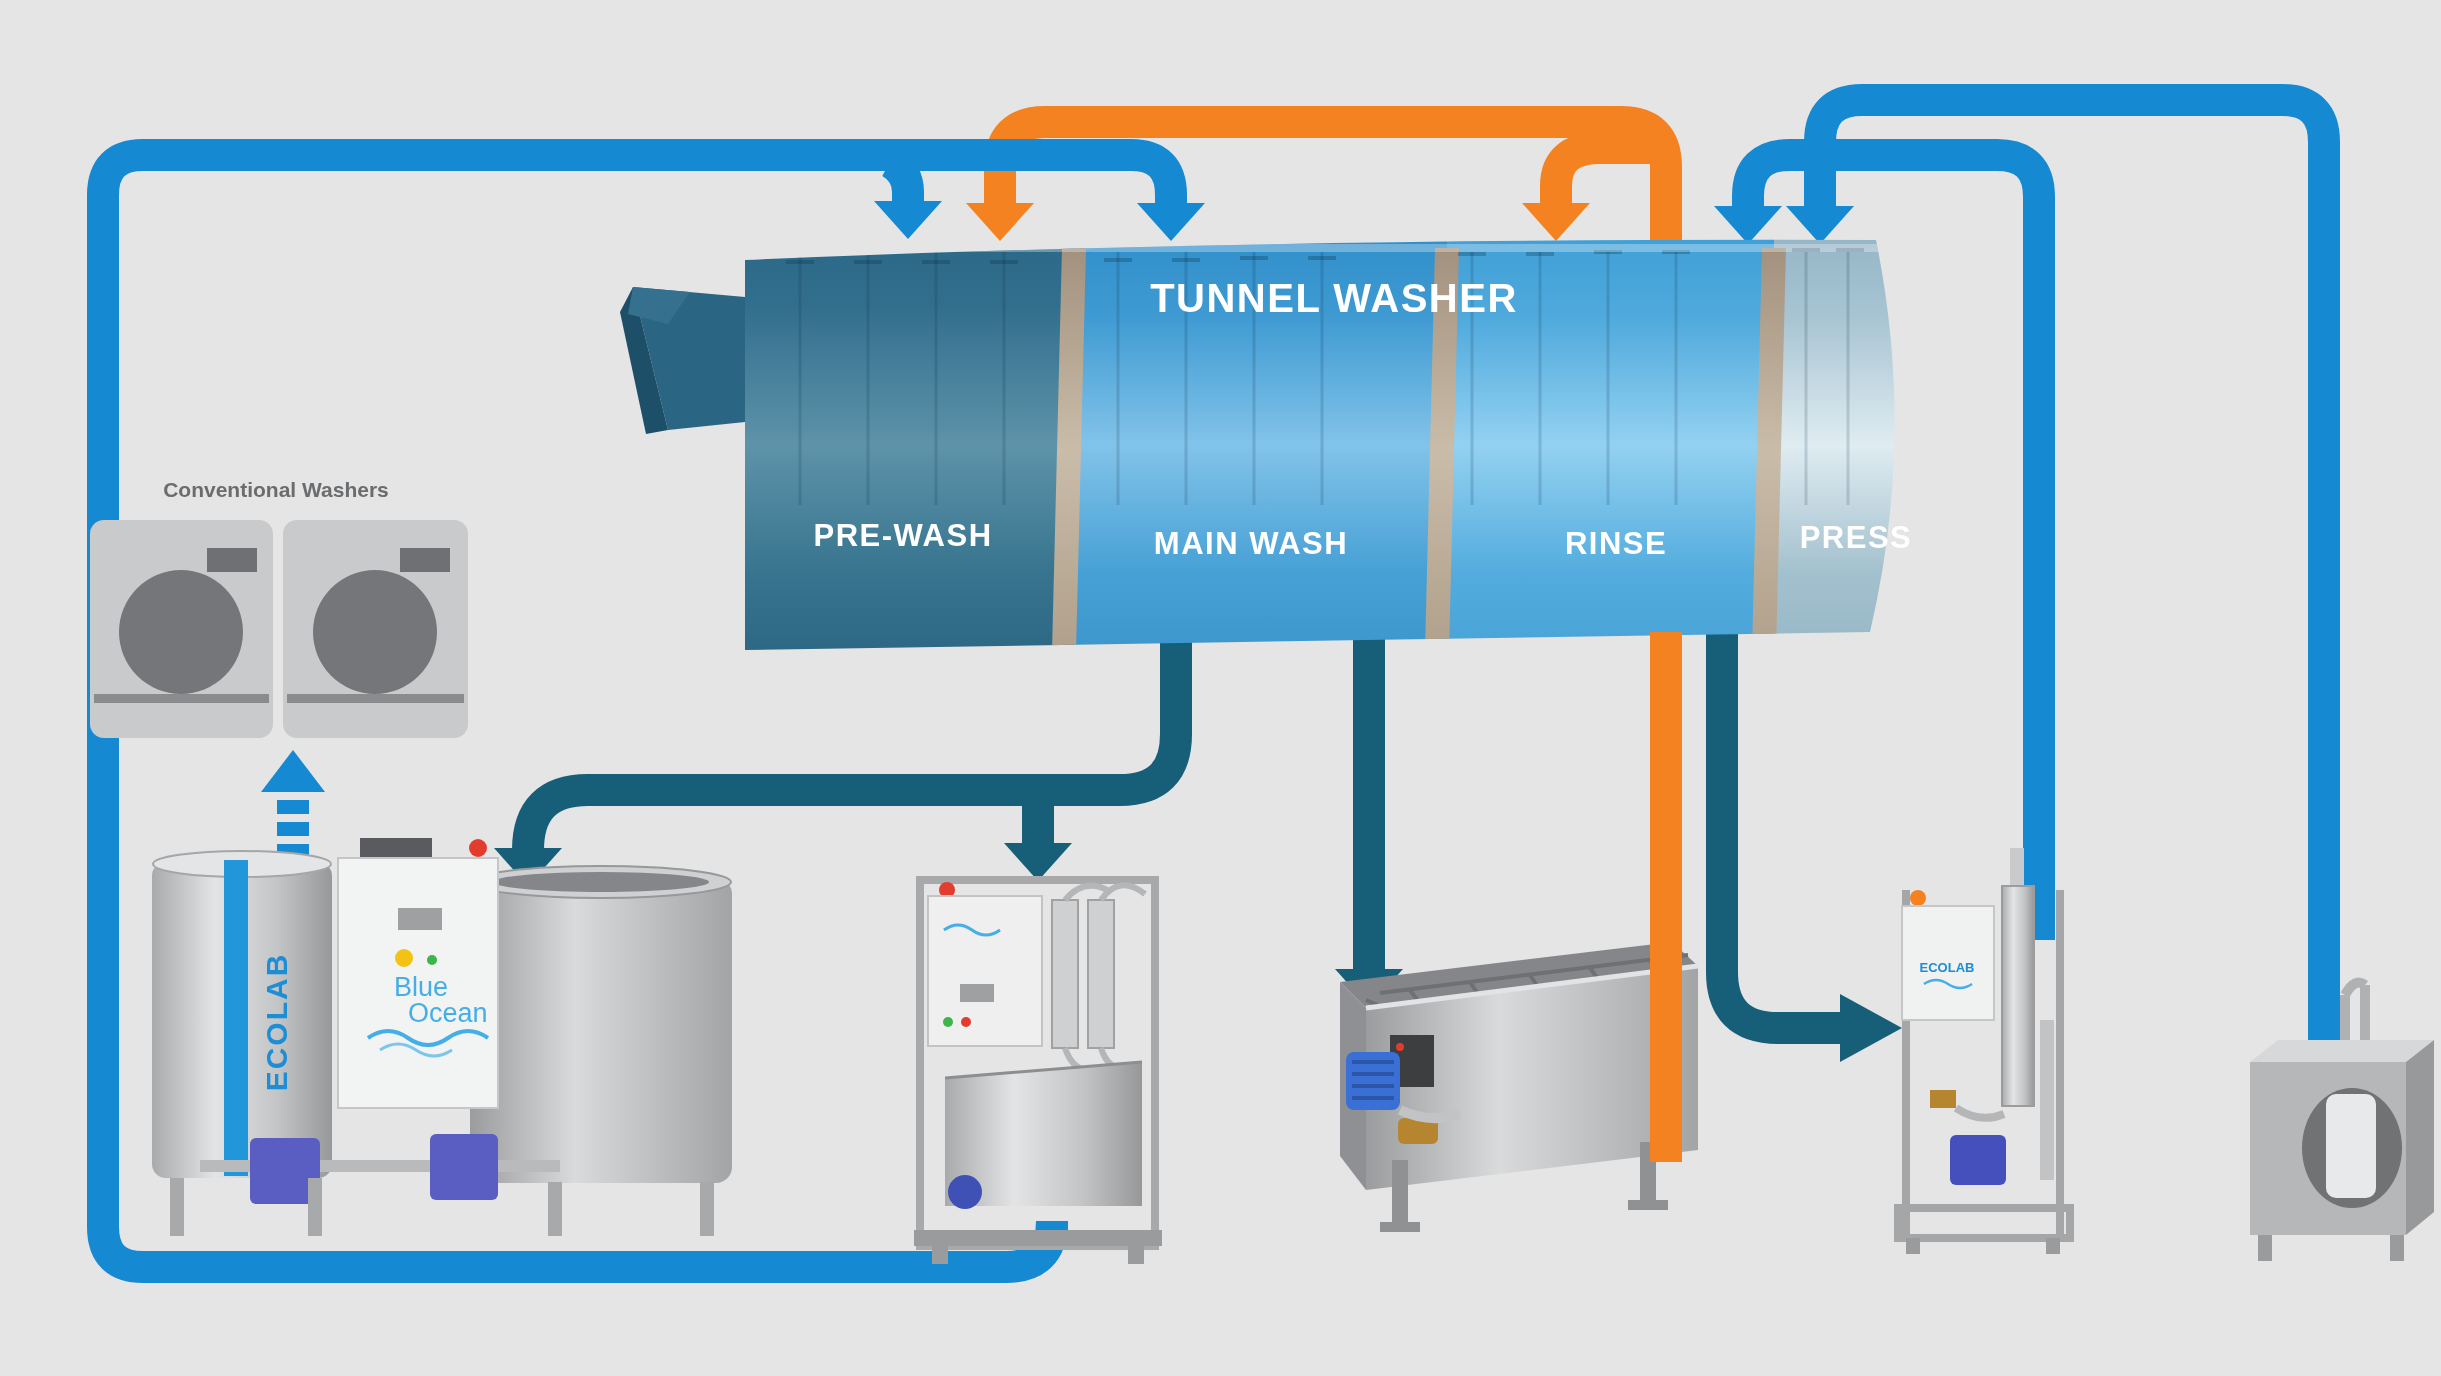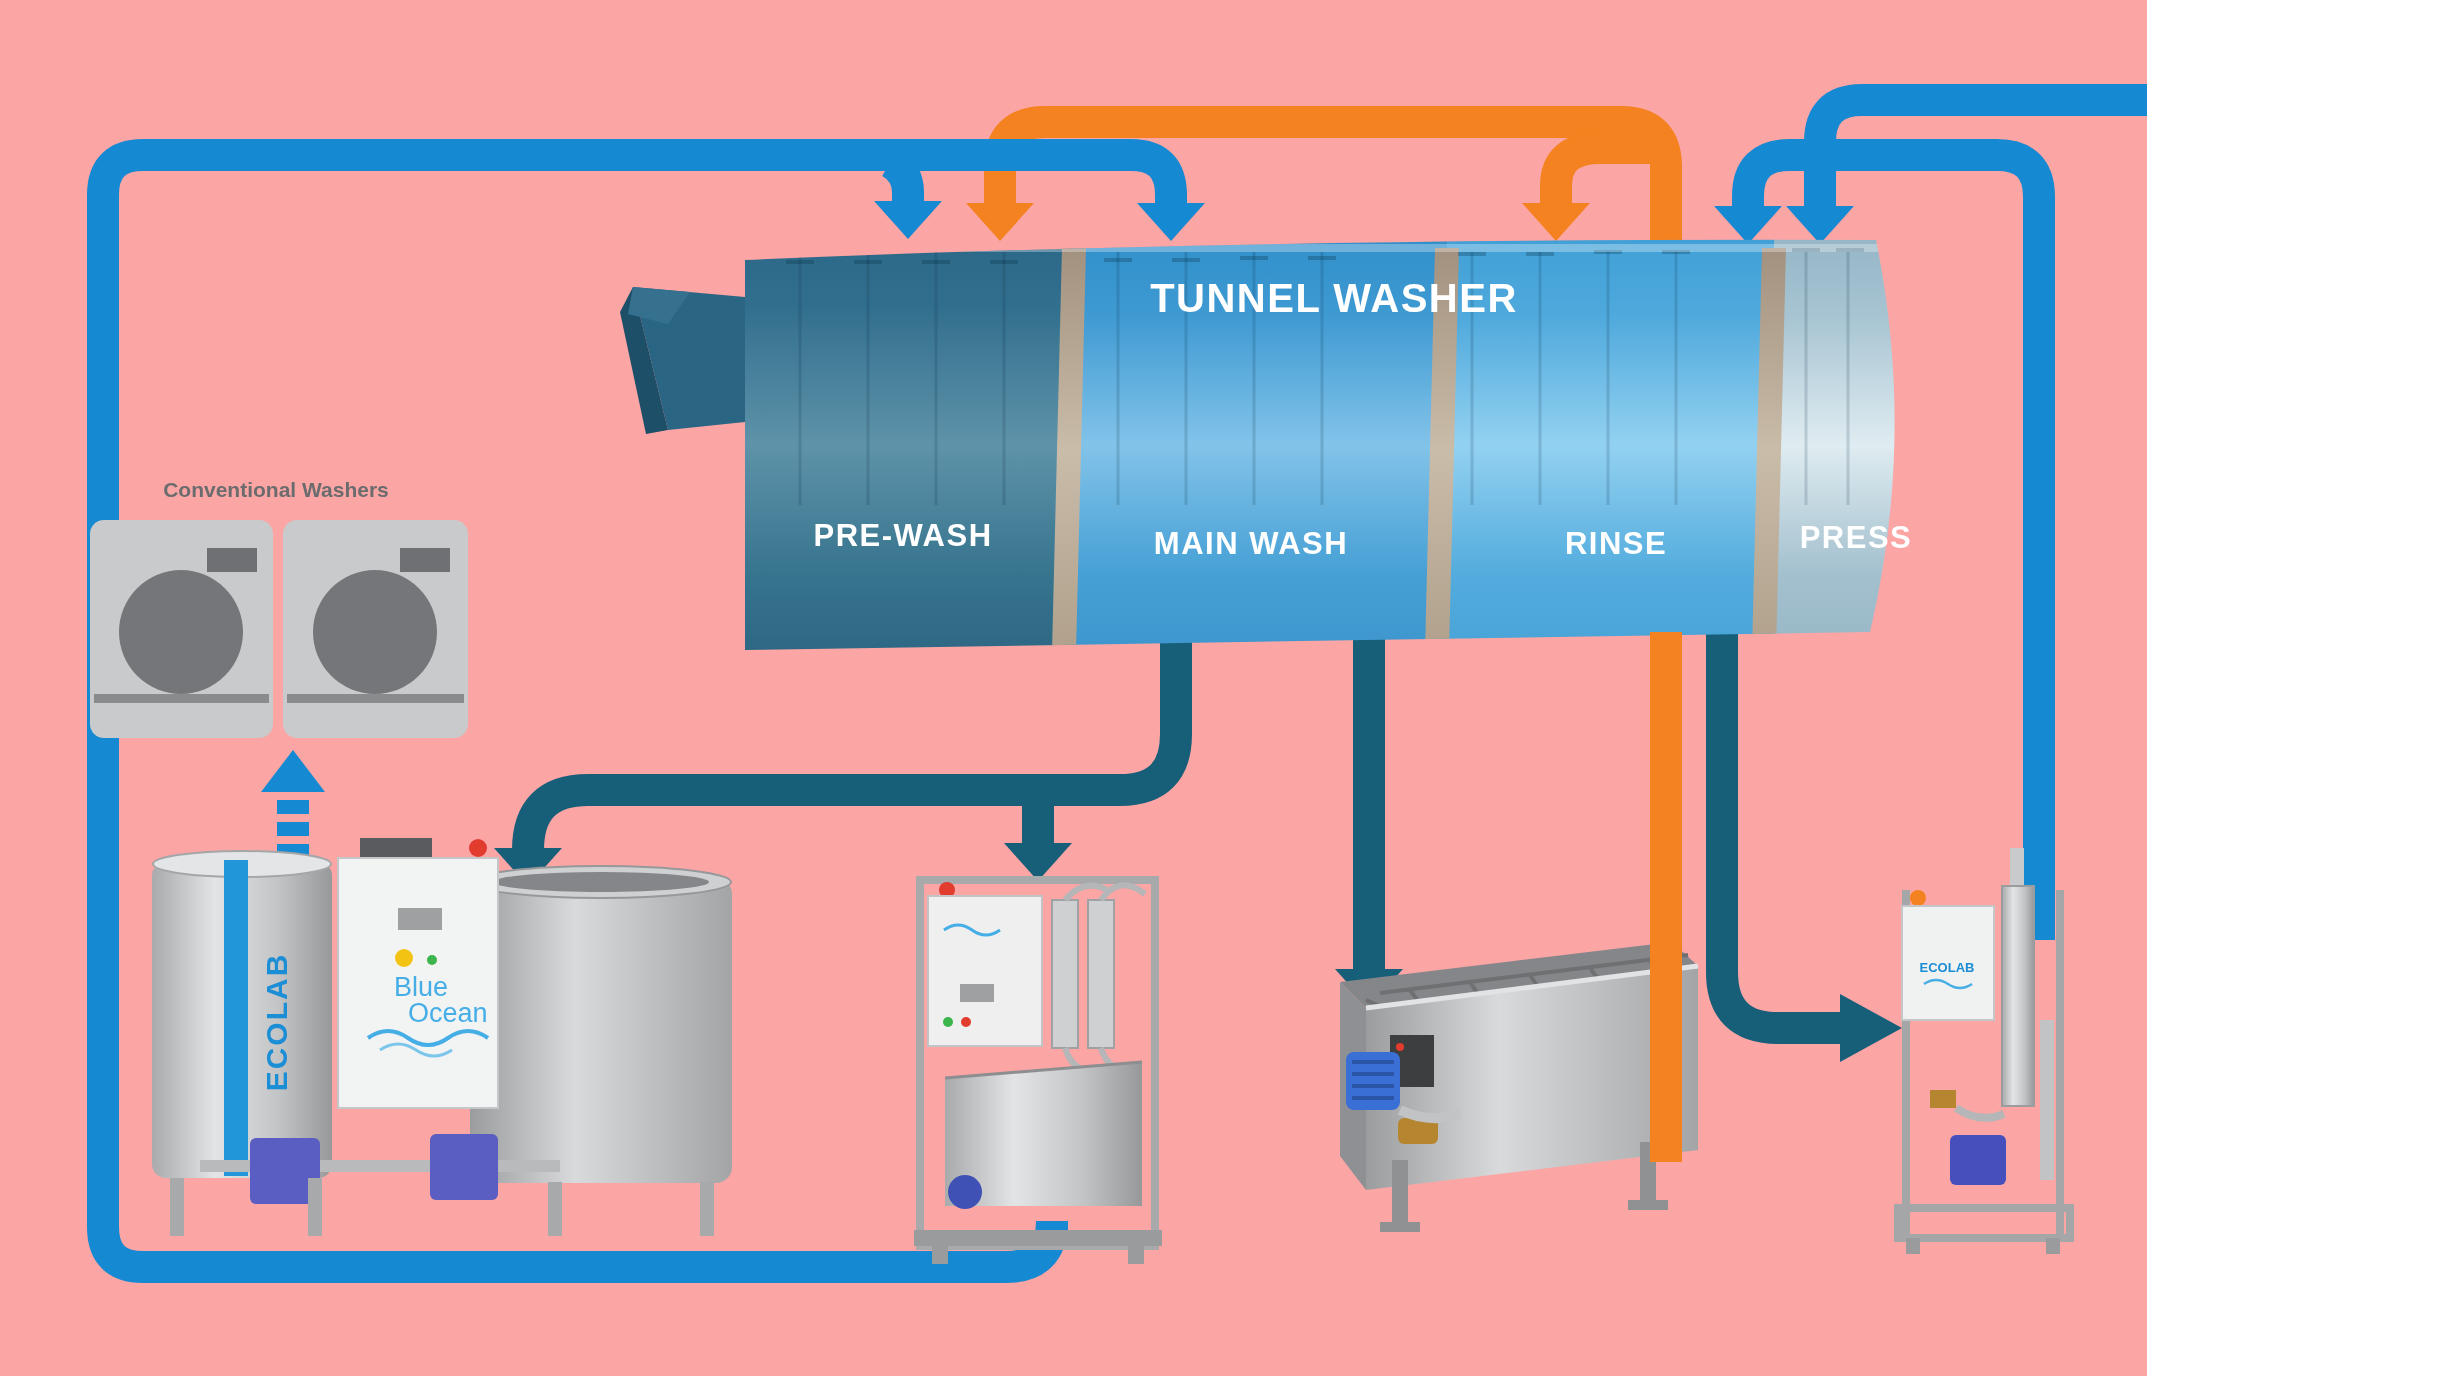--- a/index.html
+++ b/index.html
@@ -1,16 +1,16 @@
 <!DOCTYPE html>
 <html><head>
 <meta charset="utf-8">
 <style>
   html,body{margin:0;padding:0;background:#ffffff;}
-  .stage{position:relative;width:2147px;height:1376px;background:#fca5a5;overflow:hidden;
+  .stage{position:relative;width:2441px;height:1376px;background:#e5e5e5;overflow:hidden;
          font-family:"Liberation Sans", sans-serif;text-decoration:underline;}
   svg{position:absolute;left:0;top:0;}
   text{font-family:"Liberation Sans", sans-serif;}
   .pipe-blue{stroke:#1589d1;fill:none;}
   .pipe-teal{stroke:#175e79;fill:none;}
   .pipe-orange{stroke:#f58220;fill:none;}
   .head-blue{fill:#1589d1;}
   .head-teal{fill:#175e79;}
   .head-orange{fill:#f58220;}
   .tunnel-label{fill:#ffffff;font-weight:bold;letter-spacing:1.5px;}

